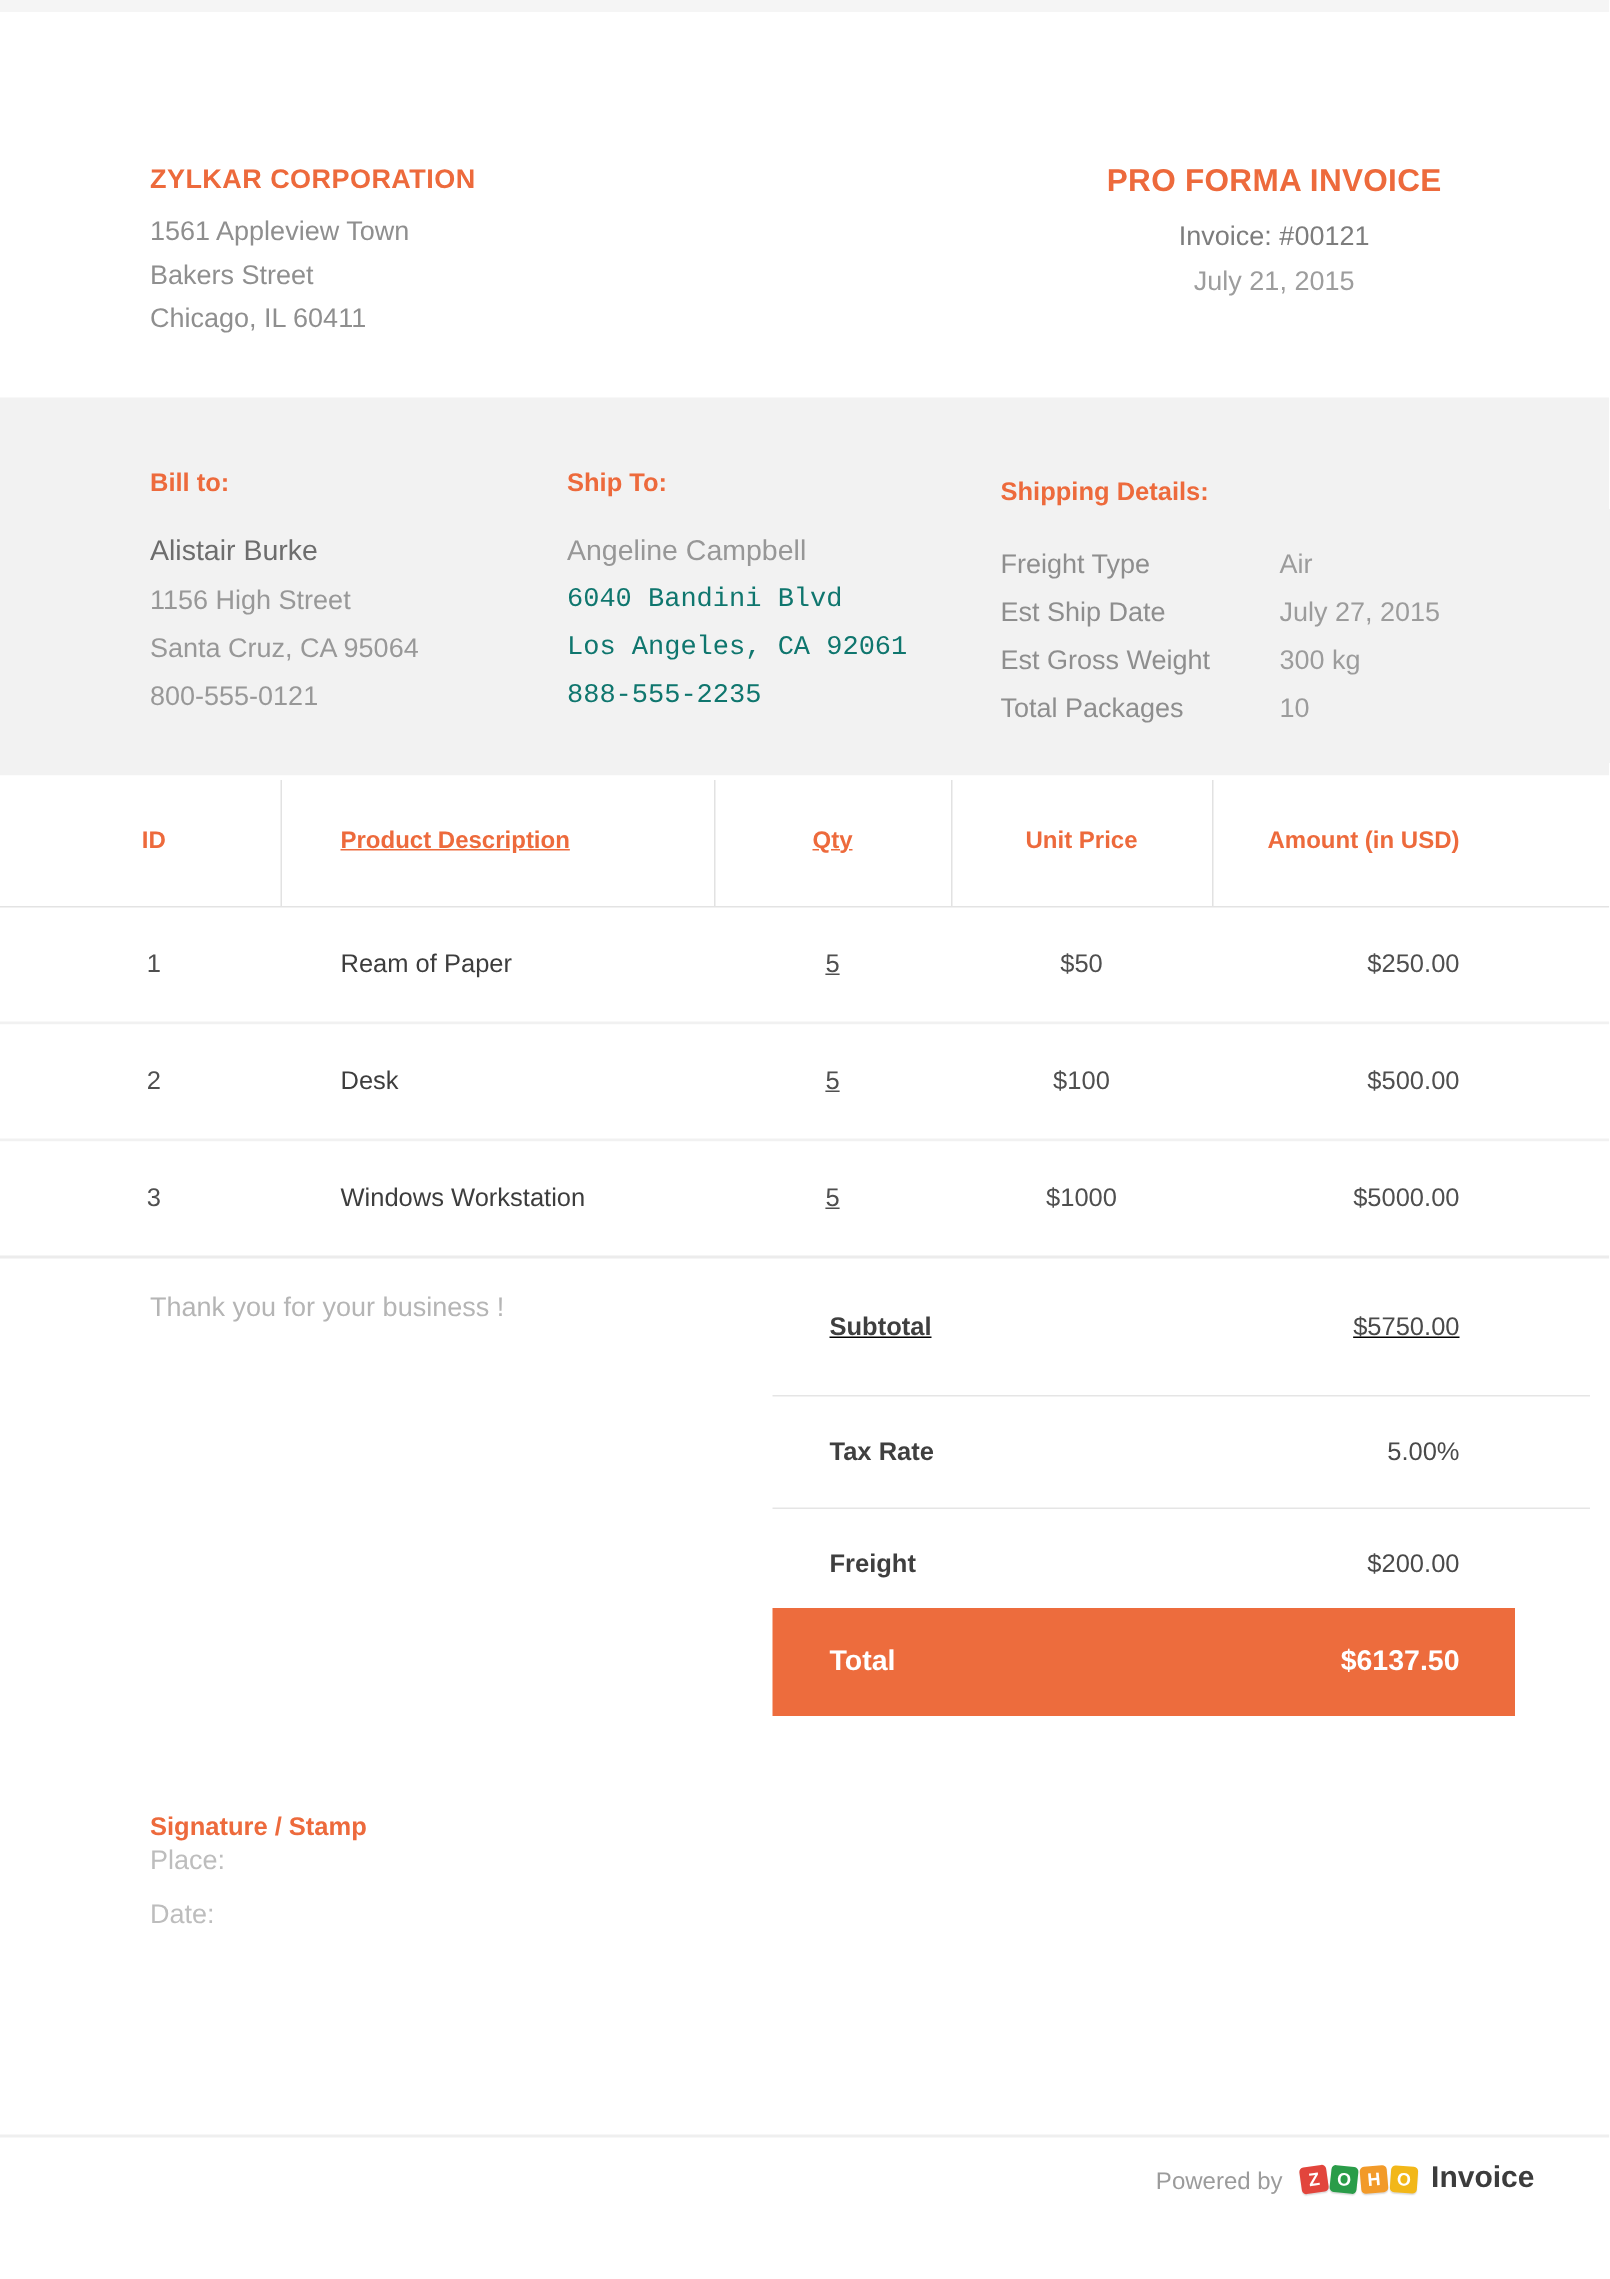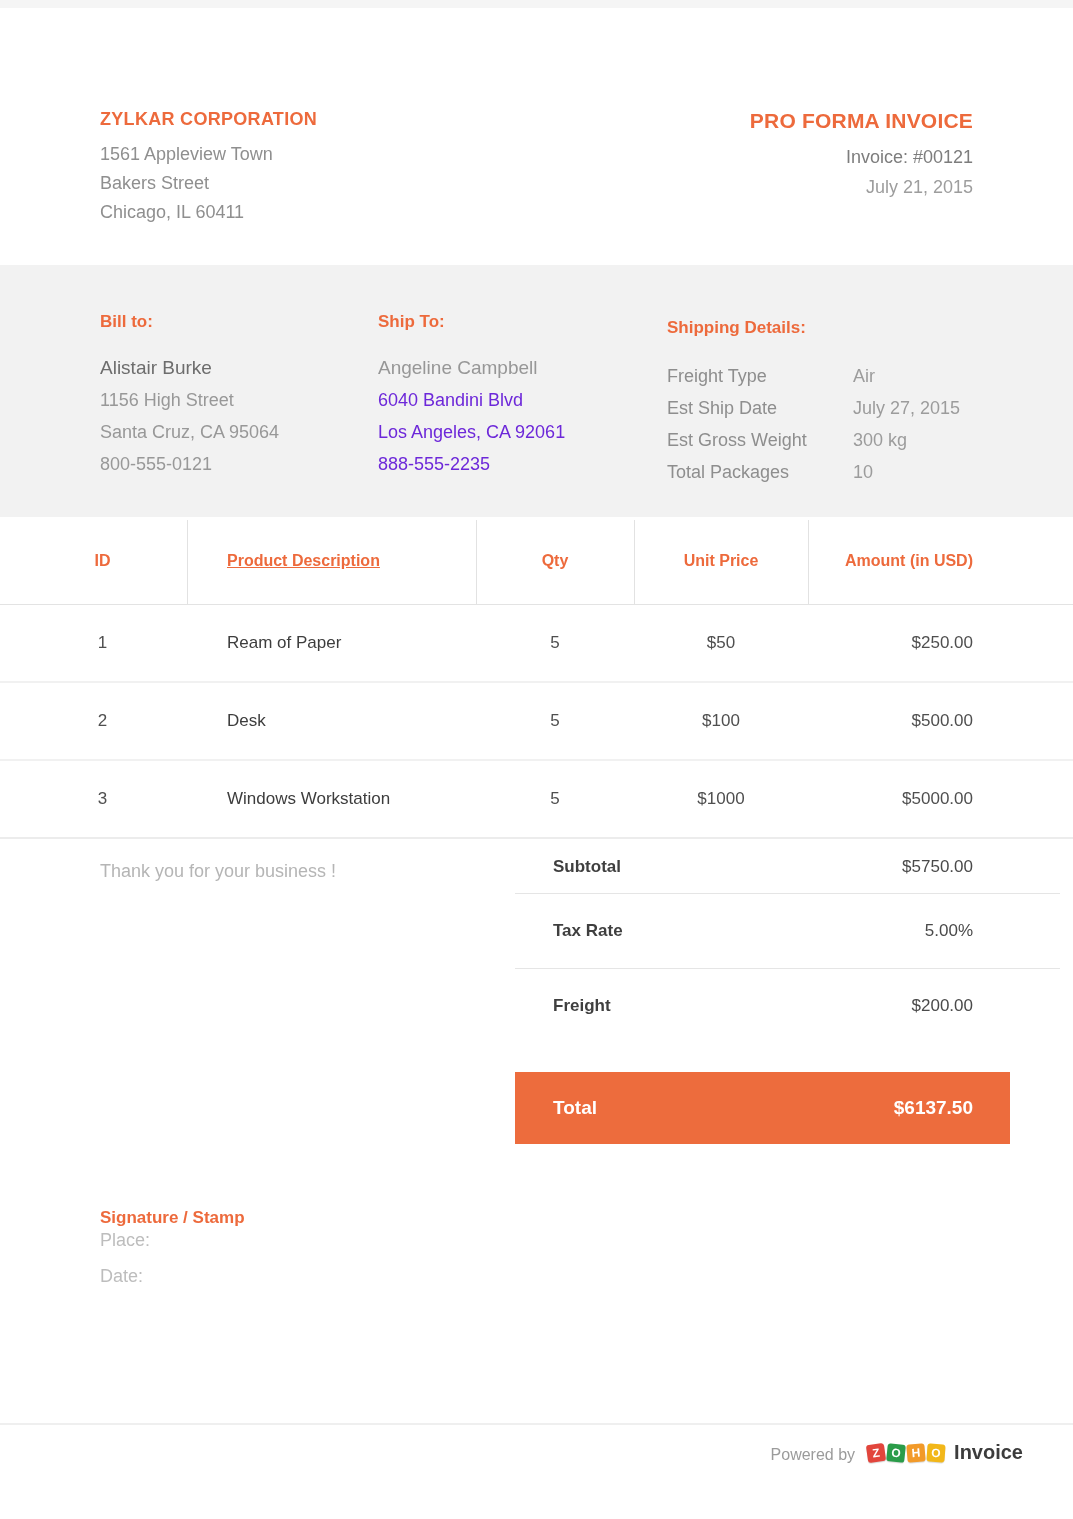--- a/index.html
+++ b/index.html
@@ -9,37 +9,37 @@
     position:relative; width:1073px; height:1519px; margin:0 auto;
     background:#ffffff; overflow:hidden;
   }
   .top-edge { position:absolute; top:0; left:0; width:100%; height:8px; background:#f5f5f5; }
 
   
   .company-block { position:absolute; left:100px; top:106px; }
   .company-name { font-size:18px; font-weight:700; letter-spacing:.3px; color:var(--accent,#ED6A3C); line-height:26px; }
   .company-addr { margin-top:8px; font-size:18px; color:#8f8f8f; line-height:29px; }
 
-  .invoice-meta { position:absolute; right:100px; top:108px; text-align:right; }
+  .invoice-meta { position:absolute; right:112px; top:108px; text-align:center; }
   .invoice-title { font-size:21px; font-weight:700; color:var(--accent,#ED6A3C); letter-spacing:.2px; line-height:26px; }
   .invoice-number { margin-top:9px; font-size:18px; color:#7d7d7d; line-height:29px; }
   .invoice-date { font-size:18px; color:#9d9d9d; line-height:31px; }
 
   
   .parties-panel { position:absolute; left:0; top:265px; width:100%; height:252px; background:var(--panel-bg,#F2F2F2); }
   .party-heading { font-size:17px; font-weight:600; color:var(--accent,#ED6A3C); line-height:22px; }
   .bill-to { position:absolute; left:100px; top:46px; }
   .ship-to { position:absolute; left:378px; top:46px; }
   .shipping-details { position:absolute; left:667px; top:52px; }
   .party-name { margin-top:19px; font-size:19px; line-height:32px; }
   .bill-to .party-name { color:#6d6d6d; }
   .ship-to .party-name { color:#979797; }
   .party-lines { font-size:18px; line-height:32px; }
   .bill-to .party-lines { color:#989898; }
-  .ship-to .party-lines { color:#6d28d9; }
+  .ship-to .party-lines { color:#0f766e;font-family:Liberation Mono, monospace; }
   .ship-rows { margin-top:21px; }
   .ship-row { display:flex; font-size:18px; line-height:32px;align-items:flex-end; }
   .ship-row .lbl { width:186px; color:#8e8e8e; }
   .ship-row .val { color:#9c9c9c; }
 
   
   .items-table { position:absolute; left:0; top:517px; width:100%; }
   .thead {
     position:relative; display:grid; grid-template-columns:187px 289px 158px 174px auto;
     height:88px; align-items:center; background:#ffffff; border-bottom:1px solid #e3e3e3;
@@ -48,35 +48,35 @@
   .vline { position:absolute; top:3px; bottom:0; width:1px; background:#e2e2e2; }
   .vl-1 { left:187px; } .vl-2 { left:476px; } .vl-3 { left:634px; } .vl-4 { left:808px; }
   .trow {
     display:grid; grid-template-columns:187px 289px 158px 174px auto;
     height:78px; align-items:center; background:#ffffff;
     border-bottom:2px solid #f1f1f1; font-size:17px; color:#4f4f4f;
   }
   .trow:last-child { border-bottom:2px solid #ececec; }
   .c-id { text-align:center; padding-left:18px; }
   .c-desc { padding-left:40px; color:#3d3d3d; }
-  .c-qty { text-align:center; }
+  .c-qty { text-align:center;text-decoration:underline; }
   .c-price { text-align:center; }
   .c-amount { text-align:right; padding-right:100px; }
   .thead .c-desc { color:inherit;text-decoration:underline; }
 
   
   .note { position:absolute; left:100px; top:861px; font-size:18px; color:#b5b5b5; }
 
   
   .totals { position:absolute; left:515px; top:840px; width:545px; }
   .totals-row {
     display:flex; justify-content:space-between; align-items:center;
     padding-left:38px; padding-right:87px; border-bottom:1px solid #e5e5e5;
   }
-  .totals-row.r1 { height:54px; }
+  .totals-row.r1 { height:91px;text-decoration:underline; }
   .totals-row.r2 { height:75px; }
   .totals-row.r3 { height:73px; border-bottom:none; }
   .totals-row .t-lbl { font-size:17px; font-weight:600; color:#3f3f3f; }
   .totals-row .t-val { font-size:17px; color:#4a4a4a; }
   .total-box {
     position:absolute; left:515px; top:1072px; width:495px; height:72px;
     background:var(--total-box,#ED6C3D); color:#ffffff;
     display:flex; justify-content:space-between; align-items:center;
     padding-left:38px; padding-right:37px;
   }

